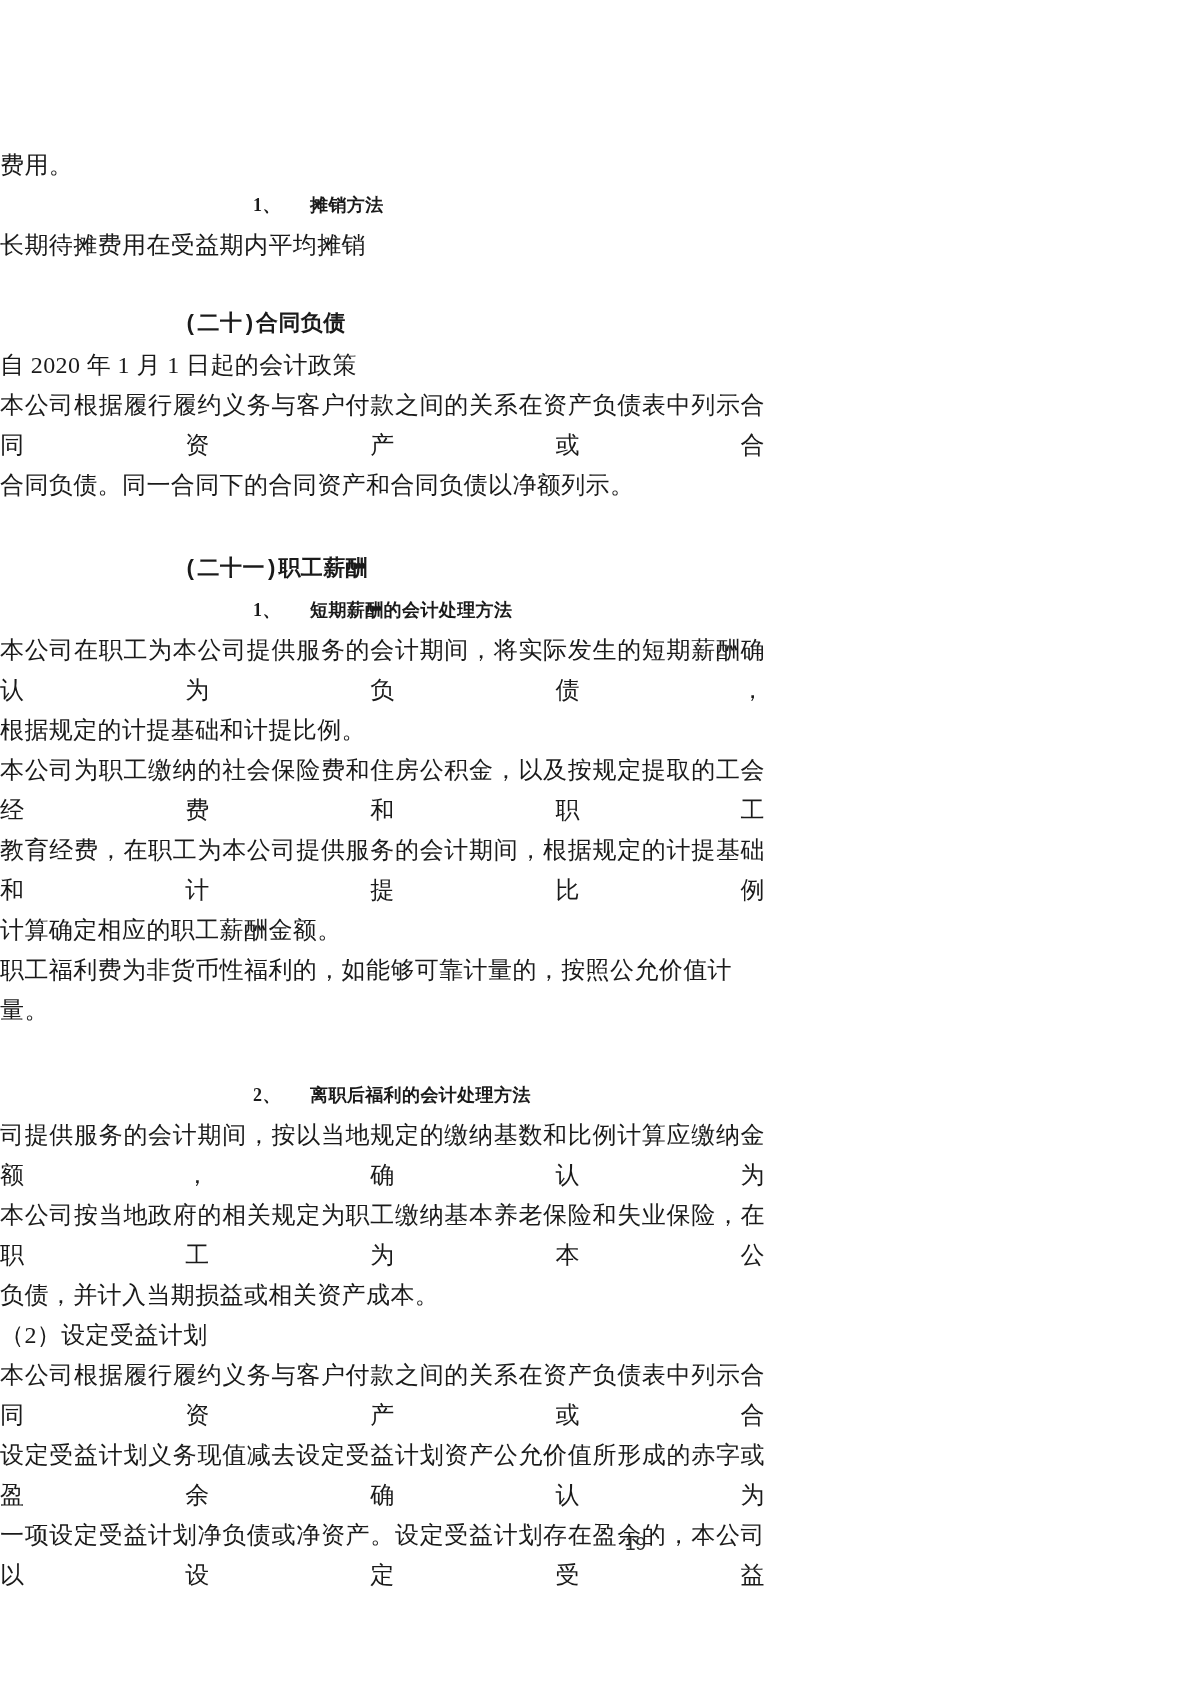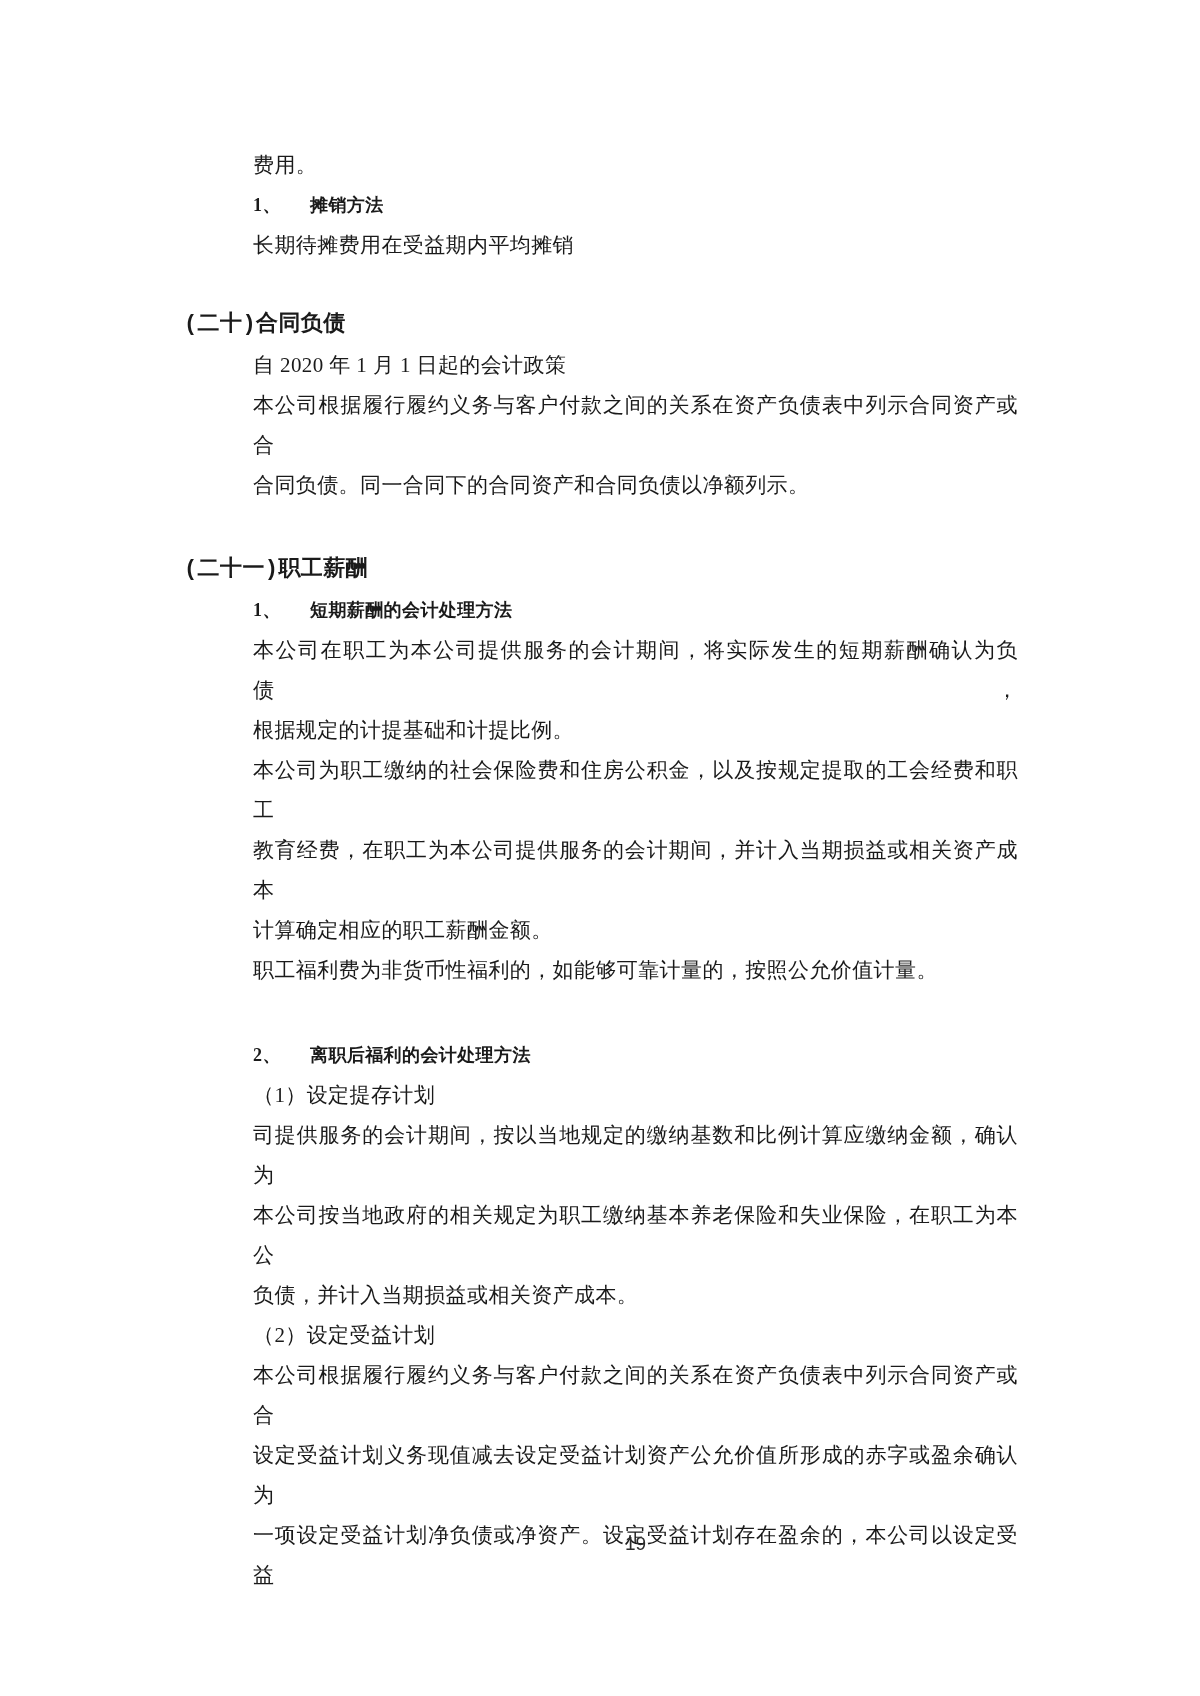--- a/index.html
+++ b/index.html
@@ -16,23 +16,22 @@
     font-family: "Liberation Serif", "DejaVu Serif", serif;
     overflow: hidden;
   }
   .content {
     position: absolute;
     top: 145px;
     left: 0;
     width: 1200px;
   }
   .body-line {
-    margin-left: 253px;
     width: 765px;
-    font-size: 21px;
+    font-size: 24px;
     line-height: 40px;
     letter-spacing: 0.4px;
     white-space: pre-wrap;
   }
   .body-line.fill {
     text-align: justify;
     text-align-last: justify;
     text-justify: inter-ideograph;
   }
   .section-heading {
@@ -84,26 +83,25 @@
       <div class="section-heading"><span class="num">(二十) </span><span class="title">合同负债</span></div>
       <div class="body-line">自 2020 年 1 月 1 日起的会计政策</div>
       <div class="body-line fill">本公司根据履行履约义务与客户付款之间的关系在资产负债表中列示合同资产或合</div>
       <div class="body-line">合同负债。同一合同下的合同资产和合同负债以净额列示。</div>
       <div class="spacer" style="height: 45px;"></div>
       <div class="section-heading"><span class="num">(二十一)</span><span class="title">职工薪酬</span></div>
       <div class="sub-heading"><span class="num">1、</span><span class="title">短期薪酬的会计处理方法</span></div>
       <div class="body-line fill">本公司在职工为本公司提供服务的会计期间，将实际发生的短期薪酬确认为负债，</div>
       <div class="body-line">根据规定的计提基础和计提比例。</div>
       <div class="body-line fill">本公司为职工缴纳的社会保险费和住房公积金，以及按规定提取的工会经费和职工</div>
-      <div class="body-line fill">教育经费，在职工为本公司提供服务的会计期间，并计入当期损益或相关资产成本</div>
+      <div class="body-line fill">教育经费，在职工为本公司提供服务的会计期间，根据规定的计提基础和计提比例</div>
       <div class="body-line">计算确定相应的职工薪酬金额。</div>
       <div class="body-line">职工福利费为非货币性福利的，如能够可靠计量的，按照公允价值计量。</div>
       <div class="spacer" style="height: 45px;"></div>
       <div class="sub-heading"><span class="num">2、</span><span class="title">离职后福利的会计处理方法</span></div>
-      <div class="body-line">（1）设定提存计划</div>
       <div class="body-line fill">司提供服务的会计期间，按以当地规定的缴纳基数和比例计算应缴纳金额，确认为</div>
       <div class="body-line fill">本公司按当地政府的相关规定为职工缴纳基本养老保险和失业保险，在职工为本公</div>
       <div class="body-line">负债，并计入当期损益或相关资产成本。</div>
       <div class="body-line">（2）设定受益计划</div>
       <div class="body-line fill">本公司根据履行履约义务与客户付款之间的关系在资产负债表中列示合同资产或合</div>
       <div class="body-line fill">设定受益计划义务现值减去设定受益计划资产公允价值所形成的赤字或盈余确认为</div>
       <div class="body-line fill">一项设定受益计划净负债或净资产。设定受益计划存在盈余的，本公司以设定受益</div>
     </div>
   <div class="page-number">19</div>
 </div>

